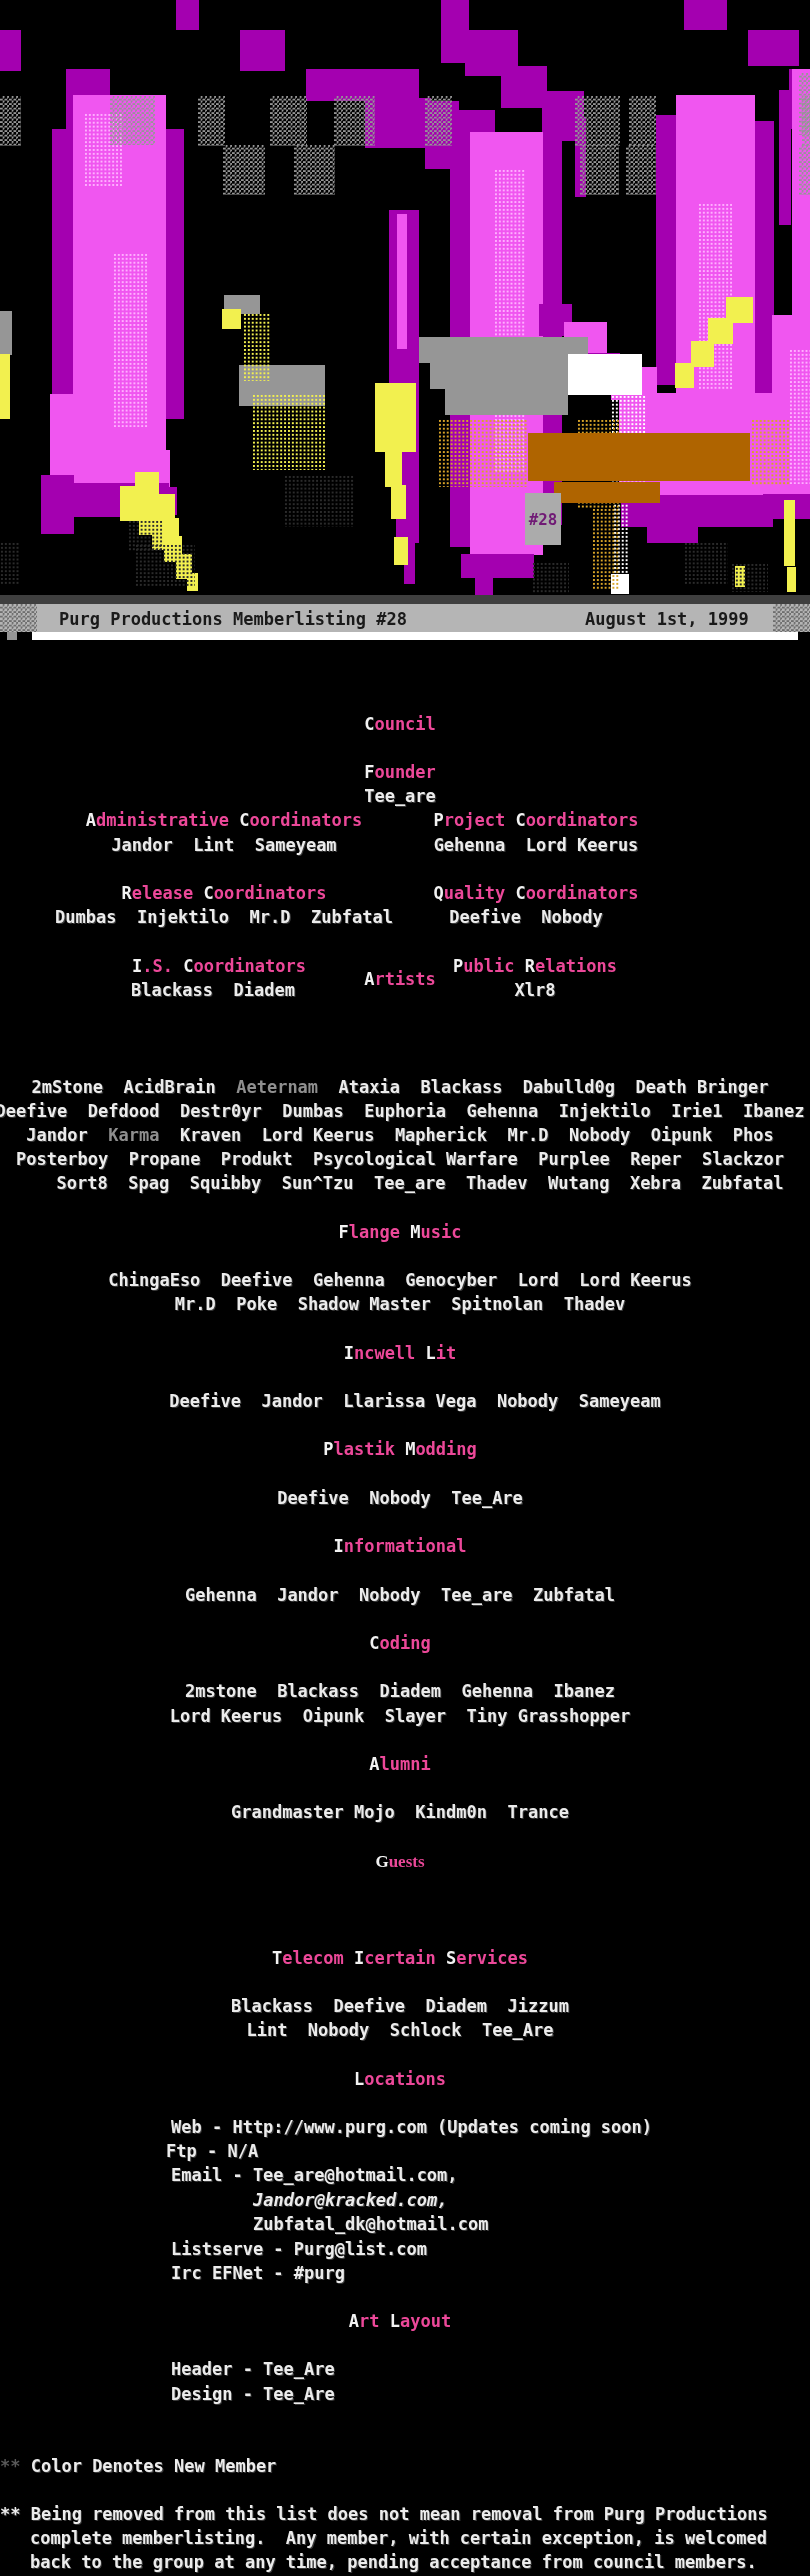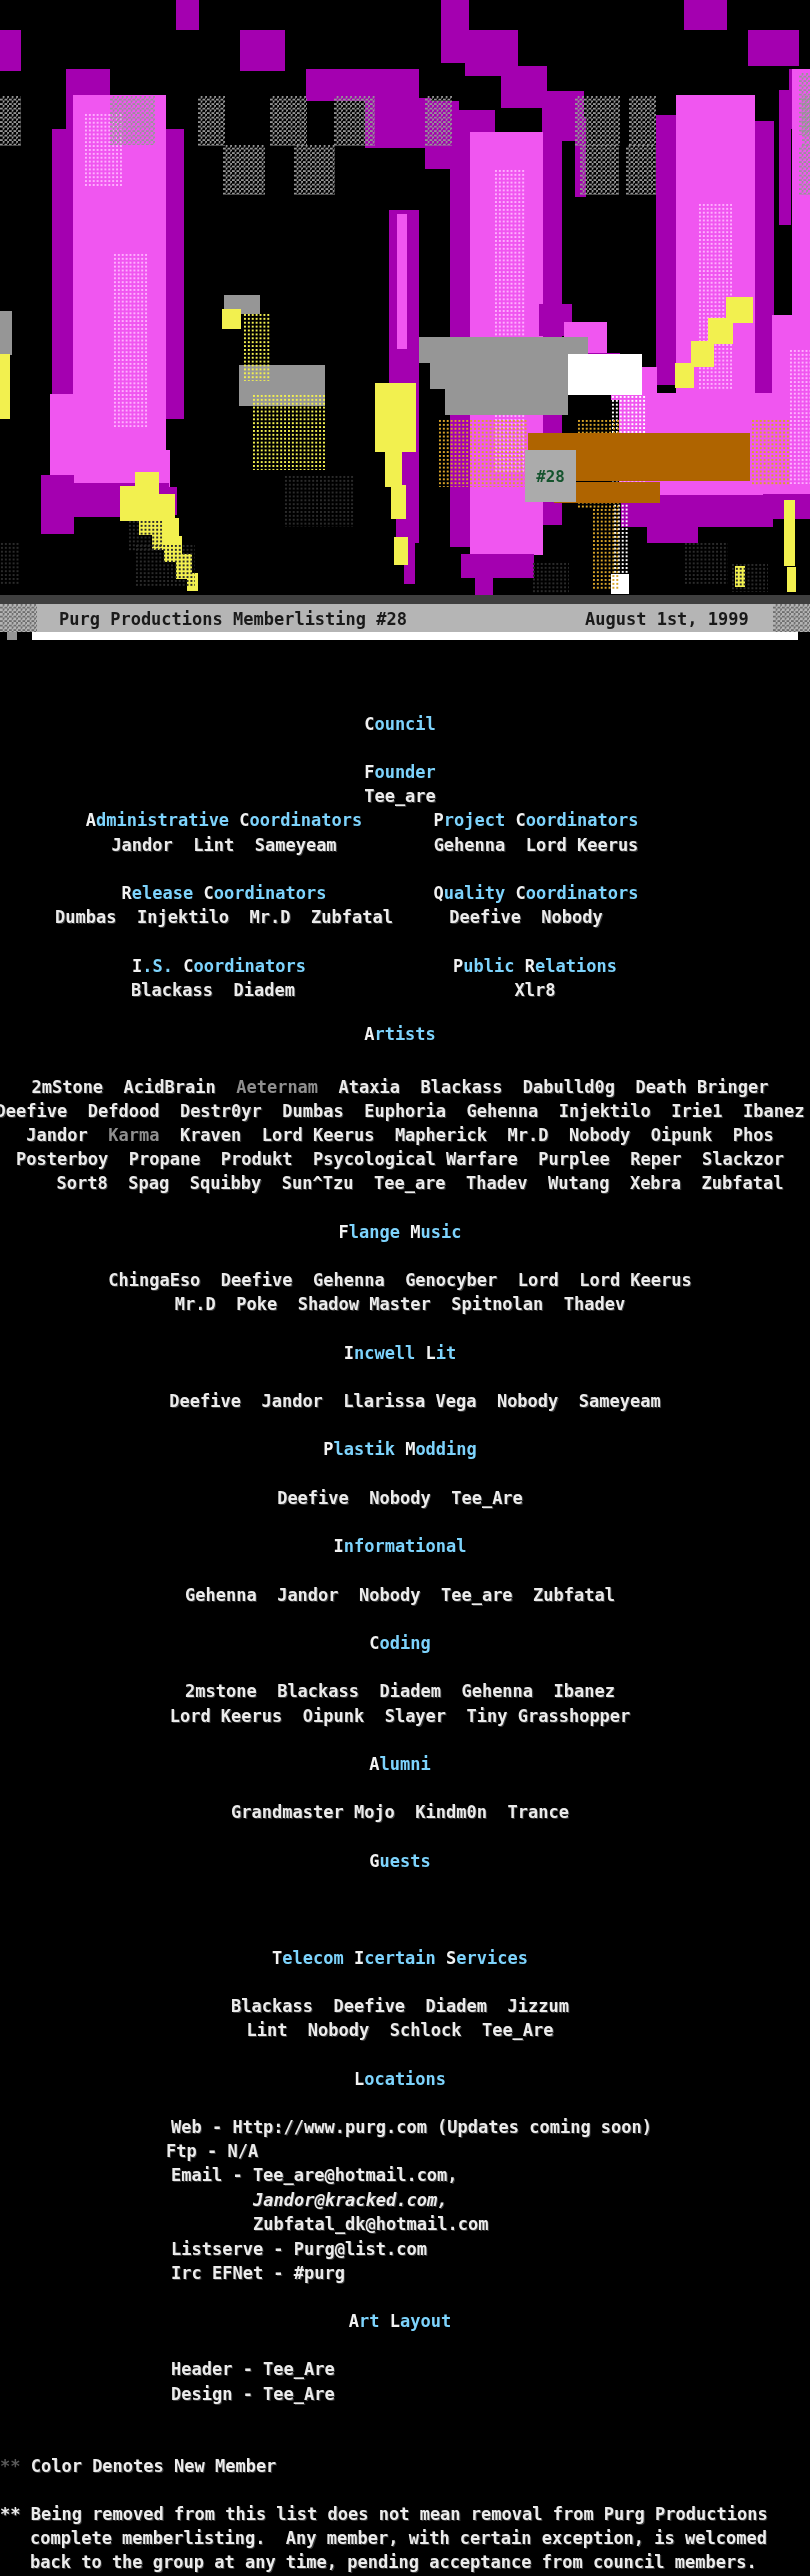--- a/index.html
+++ b/index.html
@@ -5,29 +5,29 @@
   html,body{margin:0;padding:0;background:#000;}
   #canvas{position:relative;width:810px;height:2576px;background:#000;overflow:hidden;
           font-family:"DejaVu Sans Mono","Liberation Mono",monospace;font-weight:bold;}
   .art-block{position:absolute;}
   .p-s{background-color:var(--c);}
   .p-c{background-image:conic-gradient(var(--c) 0 90deg,transparent 90deg 180deg,var(--c) 180deg 270deg,transparent 270deg 360deg);background-size:4.5px 4.5px;}
   .p-d{background-image:radial-gradient(var(--c) 38%,transparent 42%);background-size:3.9px 3.9px;}
   .txt{position:absolute;font-size:17px;line-height:19px;white-space:pre;}
   .ctr{transform:translateX(-50%);}
   .w{color:#ECECEC;text-shadow:1.1px 1.1px 0 #3a3a3a;}
-  .m{color:#7dd3fc;}
+  .m{color:#ec4899;}
   .hi{color:#F2F2F2;}
   .dimname{color:#8F8F8F;}
   .dimstar{color:#585858;}
   #titlebar-left,#titlebar-right{position:absolute;top:609px;font-size:17px;color:#1A1A1A;white-space:pre;}
   #titlebar-left{left:59px;}
   #titlebar-right{left:585px;}
-  #badge{position:absolute;left:525px;top:450px;width:51px;height:52px;background:#ABABAB;
-         display:flex;align-items:center;justify-content:center;font-size:15.8px;color:#14532d;}
+  #badge{position:absolute;left:525px;top:493px;width:36px;height:52px;background:#ABABAB;
+         display:flex;align-items:center;justify-content:center;font-size:15.8px;color:#701a75;}
 </style>
 </head>
 <body>
 
 <div id="canvas">
   <div id="art">
       <div class="art-block p-s" style="left: 176px; top: 0px; width: 22.5px; height: 30px; --c: #A400B0;"></div>
       <div class="art-block p-s" style="left: 0px; top: 30px; width: 21.4px; height: 41px; --c: #A400B0;"></div>
       <div class="art-block p-s" style="left: 240px; top: 30px; width: 45px; height: 41px; --c: #A400B0;"></div>
       <div class="art-block p-s" style="left: 306px; top: 69px; width: 113px; height: 31.5px; --c: #A400B0;"></div>
@@ -158,41 +158,41 @@
       <div class="txt ctr" style="top: 836px; left: 224px;"><span class="w">Jandor</span>  <span class="w">Lint</span>  <span class="w">Sameyeam</span></div>
       <div class="txt ctr" style="top: 836px; left: 536px;"><span class="w">Gehenna</span>  <span class="w">Lord Keerus</span></div>
       <div class="txt ctr" style="top: 884px; left: 224px;"><span class="hi">R</span><span class="m">elease</span> <span class="hi">C</span><span class="m">oordinators</span></div>
       <div class="txt ctr" style="top: 884px; left: 536px;"><span class="hi">Q</span><span class="m">uality</span> <span class="hi">C</span><span class="m">oordinators</span></div>
       <div class="txt ctr" style="top: 908px; left: 224px;"><span class="w">Dumbas</span>  <span class="w">Injektilo</span>  <span class="w">Mr.D</span>  <span class="w">Zubfatal</span></div>
       <div class="txt ctr" style="top: 908px; left: 526px;"><span class="w">Deefive</span>  <span class="w">Nobody</span></div>
       <div class="txt ctr" style="top: 957px; left: 219px;"><span class="hi">I</span><span class="m">.S.</span> <span class="hi">C</span><span class="m">oordinators</span></div>
       <div class="txt ctr" style="top: 957px; left: 535px;"><span class="hi">P</span><span class="m">ublic</span> <span class="hi">R</span><span class="m">elations</span></div>
       <div class="txt ctr" style="top: 981px; left: 213px;"><span class="w">Blackass</span>  <span class="w">Diadem</span></div>
       <div class="txt ctr" style="top: 981px; left: 535px;"><span class="w">Xlr8</span></div>
-      <div class="txt ctr" style="top: 1025px; left: 400px; text-align: right;"><span class="hi">A</span><span class="m">rtists</span></div>
+      <div class="txt ctr" style="top: 970px; left: 400px; text-align: right;"><span class="hi">A</span><span class="m">rtists</span></div>
       <div class="txt ctr" style="top: 1078px; left: 400px;"><span class="w">2mStone</span>  <span class="w">AcidBrain</span>  <span class="dimname">Aeternam</span>  <span class="w">Ataxia</span>  <span class="w">Blackass</span>  <span class="w">Dabulld0g</span>  <span class="w">Death Bringer</span></div>
       <div class="txt ctr" style="top: 1102px; left: 400px;"><span class="w">Deefive</span>  <span class="w">Defdood</span>  <span class="w">Destr0yr</span>  <span class="w">Dumbas</span>  <span class="w">Euphoria</span>  <span class="w">Gehenna</span>  <span class="w">Injektilo</span>  <span class="w">Irie1</span>  <span class="w">Ibanez</span></div>
       <div class="txt ctr" style="top: 1126px; left: 400px;"><span class="w">Jandor</span>  <span class="dimname">Karma</span>  <span class="w">Kraven</span>  <span class="w">Lord Keerus</span>  <span class="w">Mapherick</span>  <span class="w">Mr.D</span>  <span class="w">Nobody</span>  <span class="w">Oipunk</span>  <span class="w">Phos</span></div>
       <div class="txt ctr" style="top: 1150px; left: 400px;"><span class="w">Posterboy</span>  <span class="w">Propane</span>  <span class="w">Produkt</span>  <span class="w">Psycological Warfare</span>  <span class="w">Purplee</span>  <span class="w">Reper</span>  <span class="w">Slackzor</span></div>
       <div class="txt ctr" style="top: 1174px; left: 420px;"><span class="w">Sort8</span>  <span class="w">Spag</span>  <span class="w">Squibby</span>  <span class="w">Sun^Tzu</span>  <span class="w">Tee_are</span>  <span class="w">Thadev</span>  <span class="w">Wutang</span>  <span class="w">Xebra</span>  <span class="w">Zubfatal</span></div>
       <div class="txt ctr" style="top: 1223px; left: 400px;"><span class="hi">F</span><span class="m">lange</span> <span class="hi">M</span><span class="m">usic</span></div>
       <div class="txt ctr" style="top: 1271px; left: 400px;"><span class="w">ChingaEso</span>  <span class="w">Deefive</span>  <span class="w">Gehenna</span>  <span class="w">Genocyber</span>  <span class="w">Lord</span>  <span class="w">Lord Keerus</span></div>
       <div class="txt ctr" style="top: 1295px; left: 400px;"><span class="w">Mr.D</span>  <span class="w">Poke</span>  <span class="w">Shadow Master</span>  <span class="w">Spitnolan</span>  <span class="w">Thadev</span></div>
       <div class="txt ctr" style="top: 1344px; left: 400px;"><span class="hi">I</span><span class="m">ncwell</span> <span class="hi">L</span><span class="m">it</span></div>
       <div class="txt ctr" style="top: 1392px; left: 400px; margin-left: 15px;"><span class="w">Deefive</span>  <span class="w">Jandor</span>  <span class="w">Llarissa Vega</span>  <span class="w">Nobody</span>  <span class="w">Sameyeam</span></div>
       <div class="txt ctr" style="top: 1440px; left: 400px;"><span class="hi">P</span><span class="m">lastik</span> <span class="hi">M</span><span class="m">odding</span></div>
       <div class="txt ctr" style="top: 1489px; left: 400px;"><span class="w">Deefive</span>  <span class="w">Nobody</span>  <span class="w">Tee_Are</span></div>
       <div class="txt ctr" style="top: 1537px; left: 400px;"><span class="hi">I</span><span class="m">nformational</span></div>
       <div class="txt ctr" style="top: 1586px; left: 400px;"><span class="w">Gehenna</span>  <span class="w">Jandor</span>  <span class="w">Nobody</span>  <span class="w">Tee_are</span>  <span class="w">Zubfatal</span></div>
       <div class="txt ctr" style="top: 1634px; left: 400px;"><span class="hi">C</span><span class="m">oding</span></div>
       <div class="txt ctr" style="top: 1682px; left: 400px;"><span class="w">2mstone</span>  <span class="w">Blackass</span>  <span class="w">Diadem</span>  <span class="w">Gehenna</span>  <span class="w">Ibanez</span></div>
       <div class="txt ctr" style="top: 1707px; left: 400px;"><span class="w">Lord Keerus</span>  <span class="w">Oipunk</span>  <span class="w">Slayer</span>  <span class="w">Tiny Grasshopper</span></div>
       <div class="txt ctr" style="top: 1755px; left: 400px;"><span class="hi">A</span><span class="m">lumni</span></div>
       <div class="txt ctr" style="top: 1803px; left: 400px;"><span class="w">Grandmaster Mojo</span>  <span class="w">Kindm0n</span>  <span class="w">Trance</span></div>
-      <div class="txt ctr" style="top: 1852px; left: 400px;"><span class="hi">G</span><span class="m">uests</span></div>
+      <div class="txt ctr" style="top: 1852px; left: 400px; font-family: Liberation Serif, serif;"><span class="hi">G</span><span class="m">uests</span></div>
       <div class="txt ctr" style="top: 1949px; left: 400px;"><span class="hi">T</span><span class="m">elecom</span> <span class="hi">I</span><span class="m">certain</span> <span class="hi">S</span><span class="m">ervices</span></div>
       <div class="txt ctr" style="top: 1997px; left: 400px;"><span class="w">Blackass</span>  <span class="w">Deefive</span>  <span class="w">Diadem</span>  <span class="w">Jizzum</span></div>
       <div class="txt ctr" style="top: 2021px; left: 400px;"><span class="w">Lint</span>  <span class="w">Nobody</span>  <span class="w">Schlock</span>  <span class="w">Tee_Are</span></div>
       <div class="txt ctr" style="top: 2070px; left: 400px;"><span class="hi">L</span><span class="m">ocations</span></div>
       <div class="txt w" style="top: 2118px; left: 171px;">Web - Http://www.purg.com (Updates coming soon)</div>
       <div class="txt w" style="top: 2142px; left: 166px;">Ftp - N/A</div>
       <div class="txt w" style="top: 2166px; left: 171px;">Email - Tee_are@hotmail.com,</div>
       <div class="txt w" style="top: 2191px; left: 253px; font-style: italic;">Jandor@kracked.com,</div>
       <div class="txt w" style="top: 2215px; left: 253px;">Zubfatal_dk@hotmail.com</div>
       <div class="txt w" style="top: 2240px; left: 171px;">Listserve - Purg@list.com</div>

